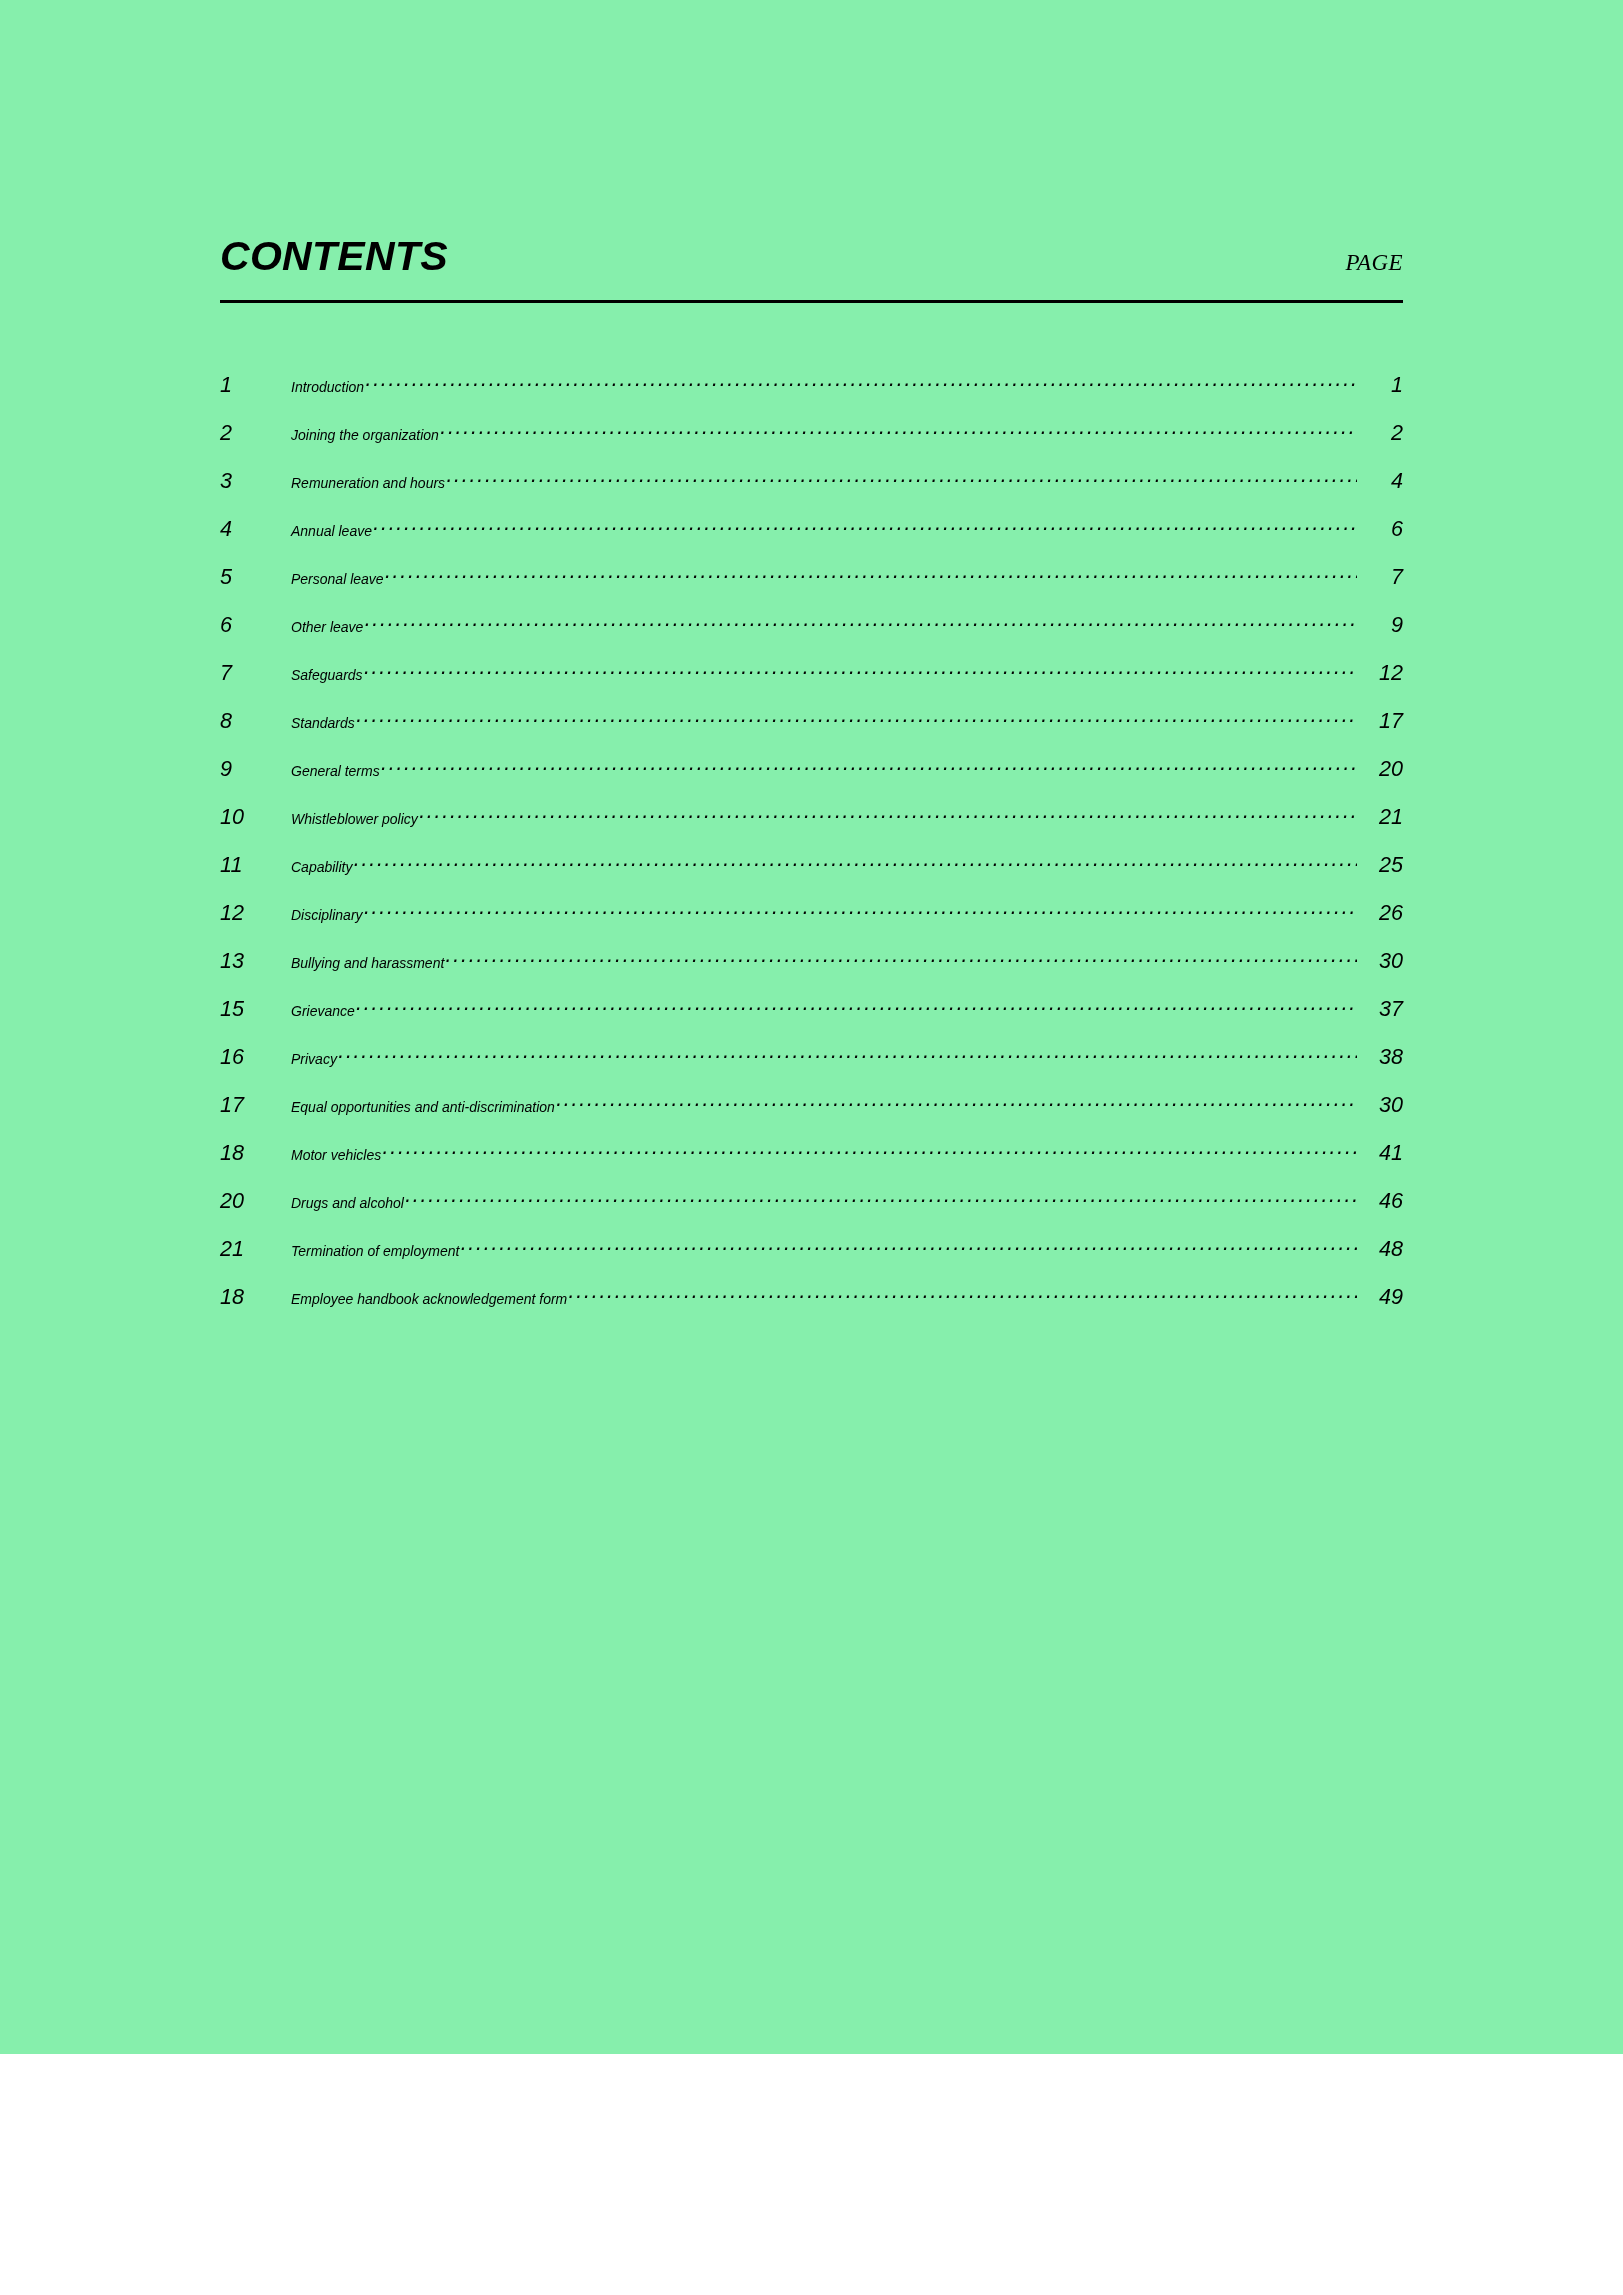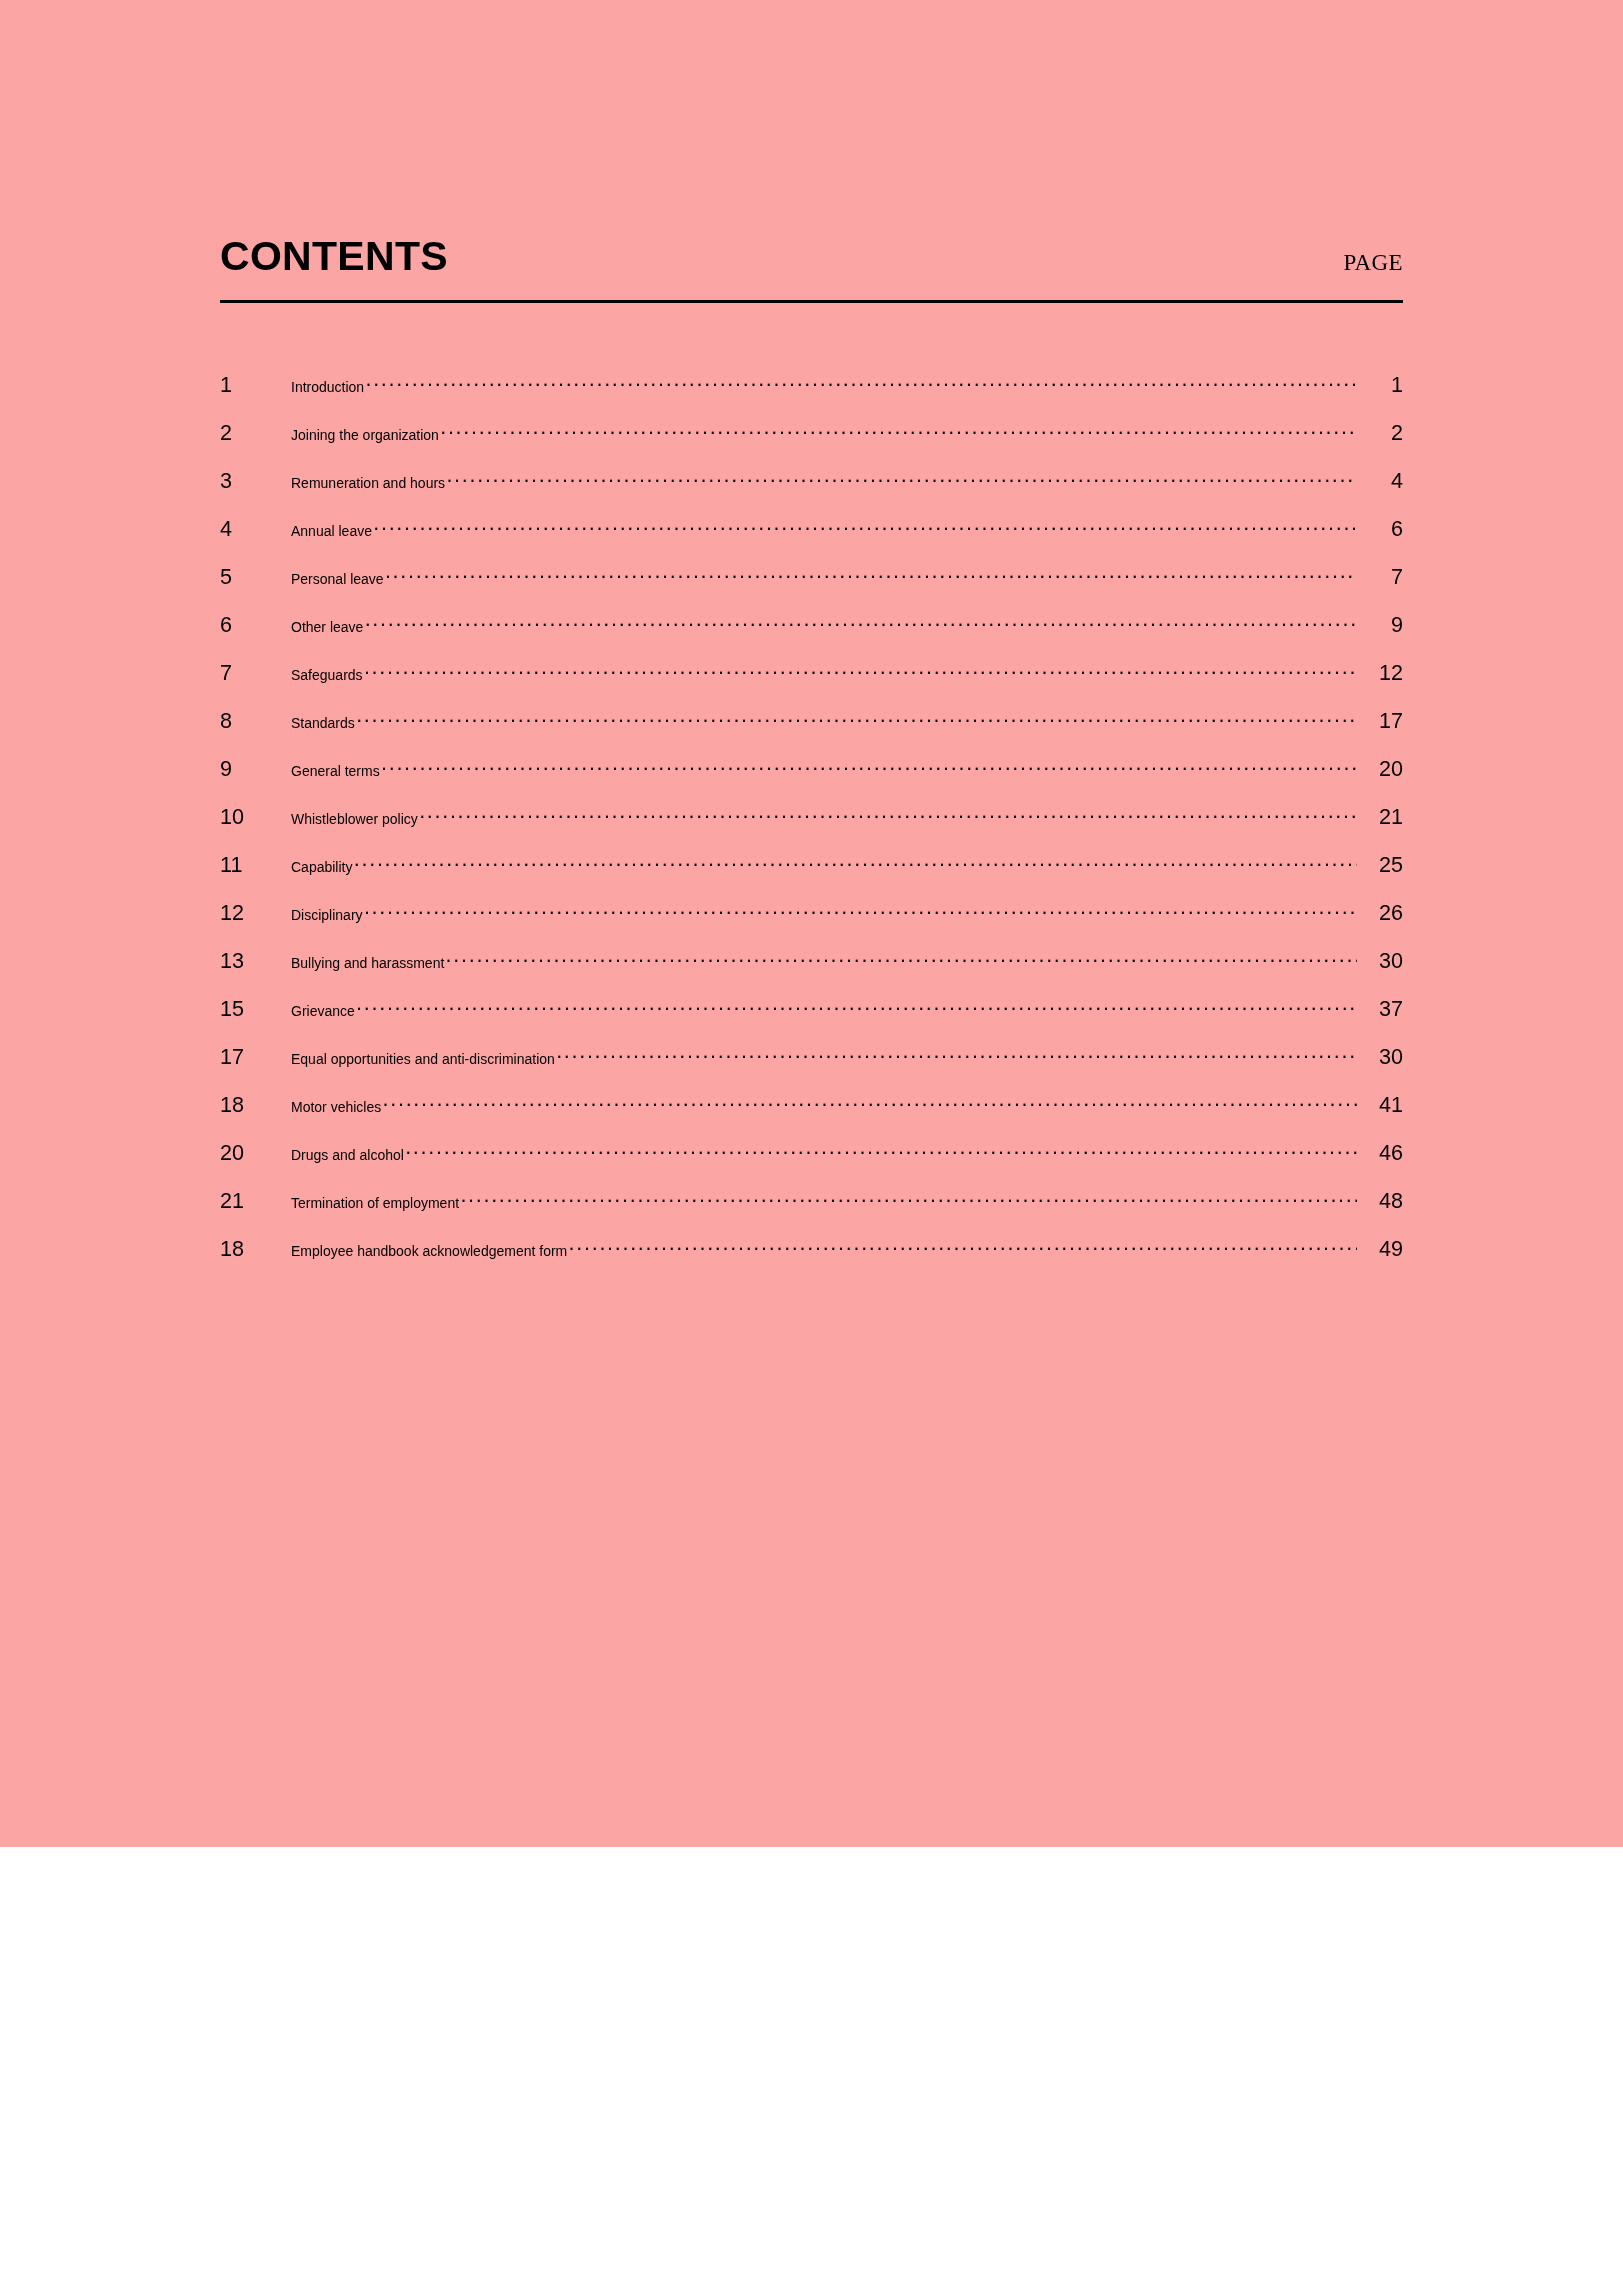--- a/index.html
+++ b/index.html
@@ -4,26 +4,27 @@
 <style>
   html, body {
     margin: 0;
     padding: 0;
     background: #ffffff;
   }
 
   .page {
     position: relative;
     width: 1624px;
-    height: 1847px;
-    background: #fca5a5;
+    height: 2054px;
+    background: #86efac;
     margin: 0 auto;
     overflow: hidden;
     font-family: "Liberation Sans", sans-serif;
     color: #000000;
+    font-style: italic;
   }
 
   
   .toc-header {
     position: absolute;
     left: 220px;
     top: 236px;
     width: 1183px;
     display: flex;
     align-items: flex-end;
@@ -207,20 +208,26 @@
         <span class="toc-leader"></span>
         <span class="toc-pageno">30</span>
       </div>
       <div class="toc-entry">
         <span class="toc-num">15</span>
         <span class="toc-label">Grievance</span>
         <span class="toc-leader"></span>
         <span class="toc-pageno">37</span>
       </div>
       <div class="toc-entry">
+        <span class="toc-num">16</span>
+        <span class="toc-label">Privacy</span>
+        <span class="toc-leader"></span>
+        <span class="toc-pageno">38</span>
+      </div>
+      <div class="toc-entry">
         <span class="toc-num">17</span>
         <span class="toc-label">Equal opportunities and anti-discrimination</span>
         <span class="toc-leader"></span>
         <span class="toc-pageno">30</span>
       </div>
       <div class="toc-entry">
         <span class="toc-num">18</span>
         <span class="toc-label">Motor vehicles</span>
         <span class="toc-leader"></span>
         <span class="toc-pageno">41</span>

